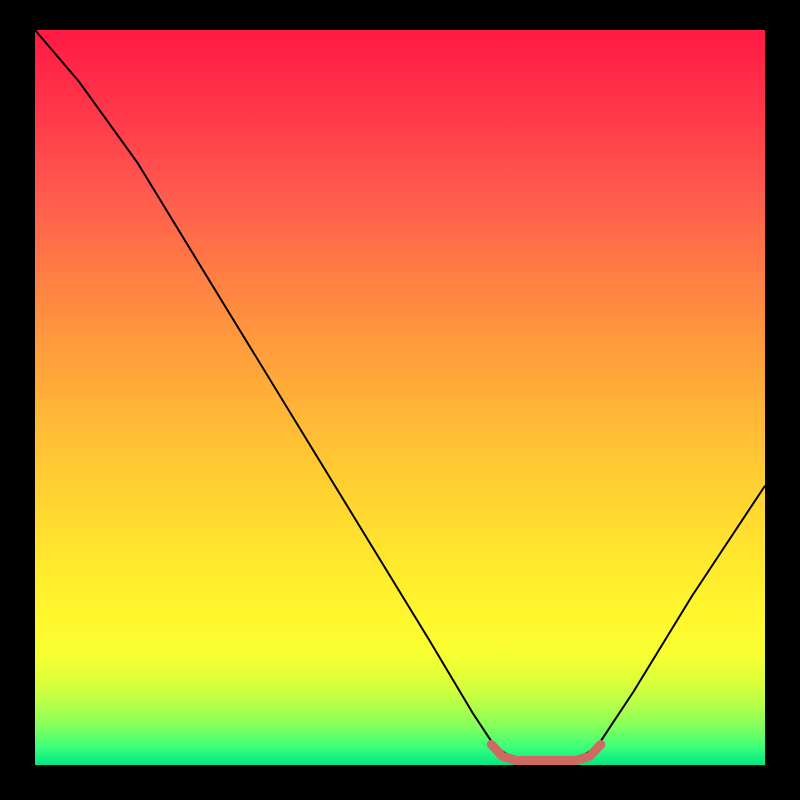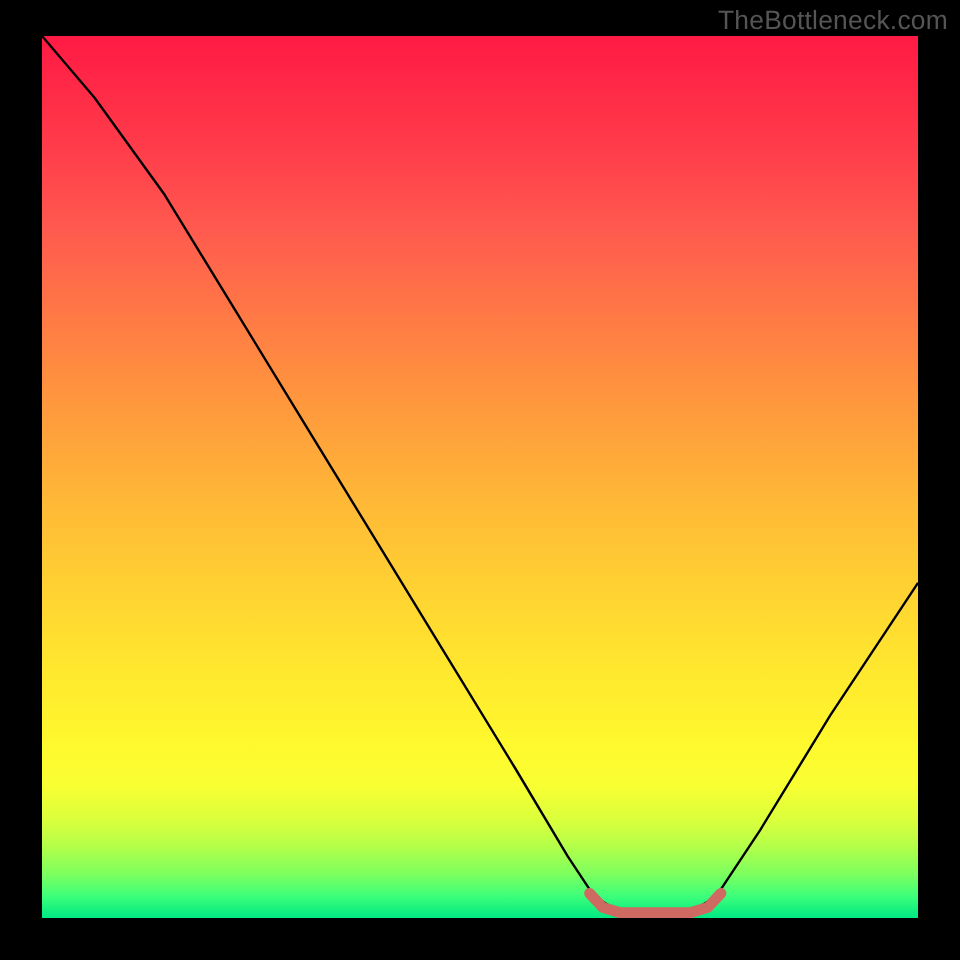--- a/index.html
+++ b/index.html
@@ -55,20 +55,19 @@
     left: 0;
     top: 0;
     width: 730px;
     height: 735px;
   }
 </style>
 </head>
 <body>
 
 <div class="frame">
-  <div class="watermark">TheBottleneck.com</div>
   <div class="plot">
     <svg id="chart-svg" viewBox="0 0 730 735" preserveAspectRatio="none">
         <path d="M0.0 0.0 L43.8 51.4 L102.2 132.3 L160.6 227.9 L219.0 323.4 L277.4 418.9 L335.8 514.5 L394.2 610.0 L438.0 683.5 L459.9 716.6 L481.8 730.6 L540.2 730.6 L562.1 716.6 L598.6 661.5 L657.0 566.0 L730.0 455.7 " fill="none" stroke="#000" stroke-width="2" stroke-linejoin="round"></path>
         <path d="M456.3 714.4 L467.2 726.2 L481.8 730.6 L540.2 730.6 L554.8 726.2 L565.8 714.4 " fill="none" stroke="#cf6a62" stroke-width="9" stroke-linecap="round" stroke-linejoin="round"></path>
       </svg>
   </div>
 </div>
 
 </body></html>

